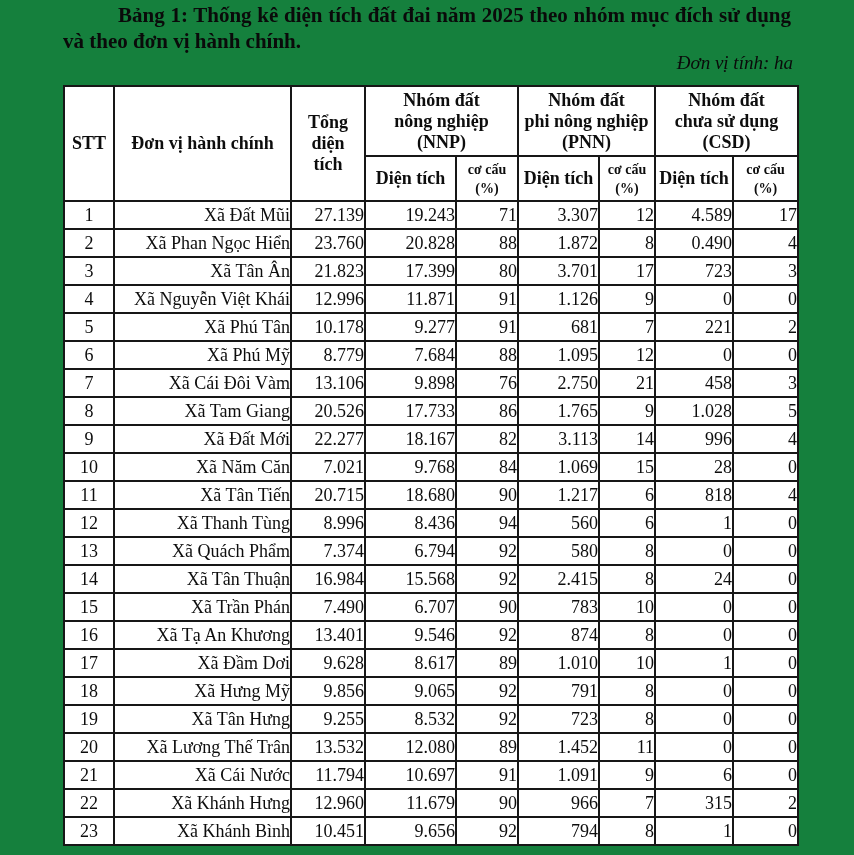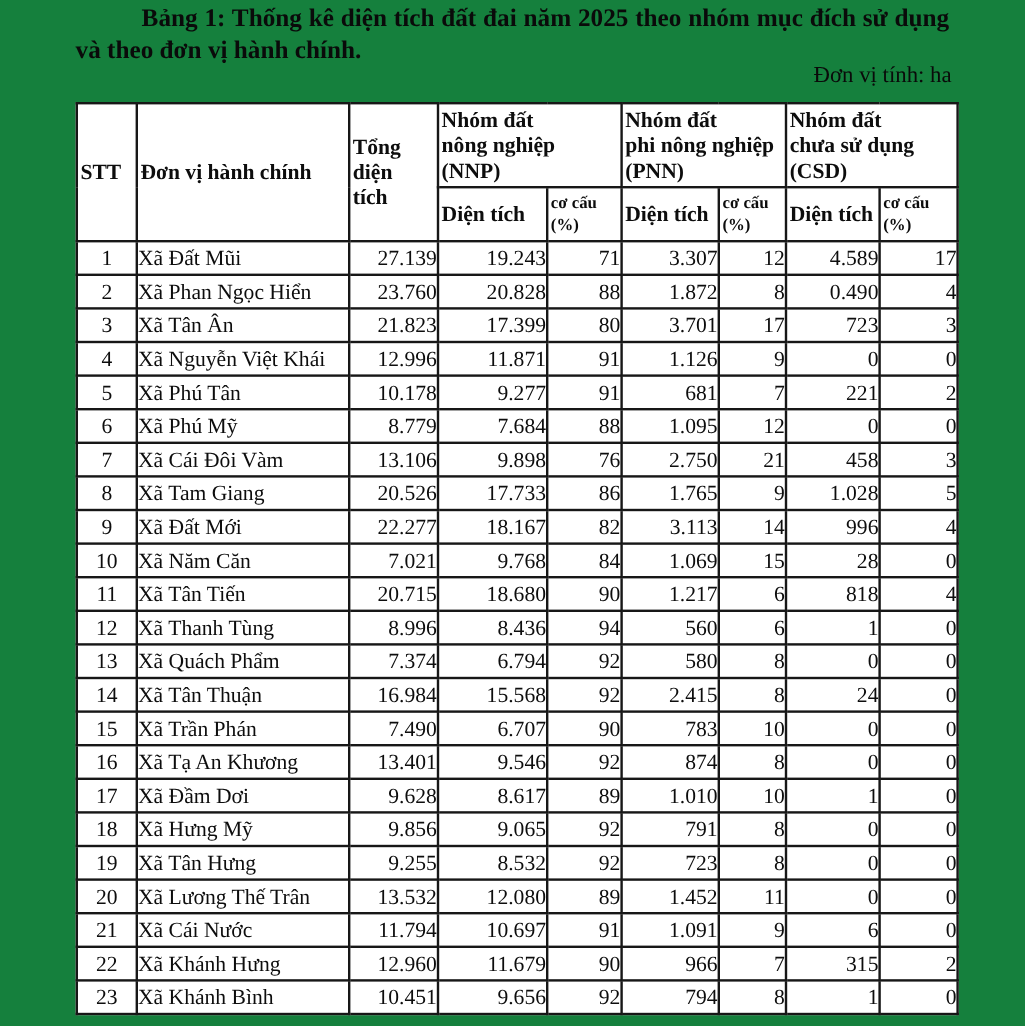--- a/index.html
+++ b/index.html
@@ -27,20 +27,21 @@
     text-align: justify;
     text-indent: 55px;
     color: #0a0a0a;
   }
   .unit-note {
     position: absolute;
     left: 63px;
     top: 52px;
     width: 730px;
     text-align: right;
+    font-style: italic;
     font-size: 19px;
     color: #0a0a0a;
   }
   table.land-table {
     position: absolute;
     left: 63px;
     top: 85px;
     border-collapse: collapse;
     table-layout: fixed;
     width: 734px;
@@ -49,32 +50,32 @@
   .land-table th, .land-table td {
     border: 2px solid #171717;
     font-size: 18px;
     color: #0d0d0d;
     vertical-align: middle;
     overflow: hidden;
     white-space: nowrap;
   }
   .land-table thead th {
     font-weight: bold;
-    text-align: left;
+    text-align: center;
     padding: 0 2px;
   }
   tr.hdr-group { height: 70px; }
   tr.hdr-sub   { height: 45px; }
   .hdr-lines div { line-height: 21px; }
   th.sub-pct { font-size: 14px; line-height: 19px; }
   th.sub-area { font-size: 18px; }
   .land-table tbody tr { height: 28px; }
   .land-table tbody td { padding: 0; }
   td.c { text-align: center; }
-  td.l { text-align: left; padding-left: 12px; }
+  td.l { text-align: right; padding-left: 12px; }
   td.r { text-align: right; padding-right: 9px; }
 </style>
 </head>
 <body>
 
 <div class="page">
 
   <div class="doc-title">Bảng 1: Thống kê diện tích đất đai năm 2025 theo nhóm mục đích sử dụng và theo đơn vị hành chính.</div>
 
   <div class="unit-note">Đơn vị tính: ha</div>

